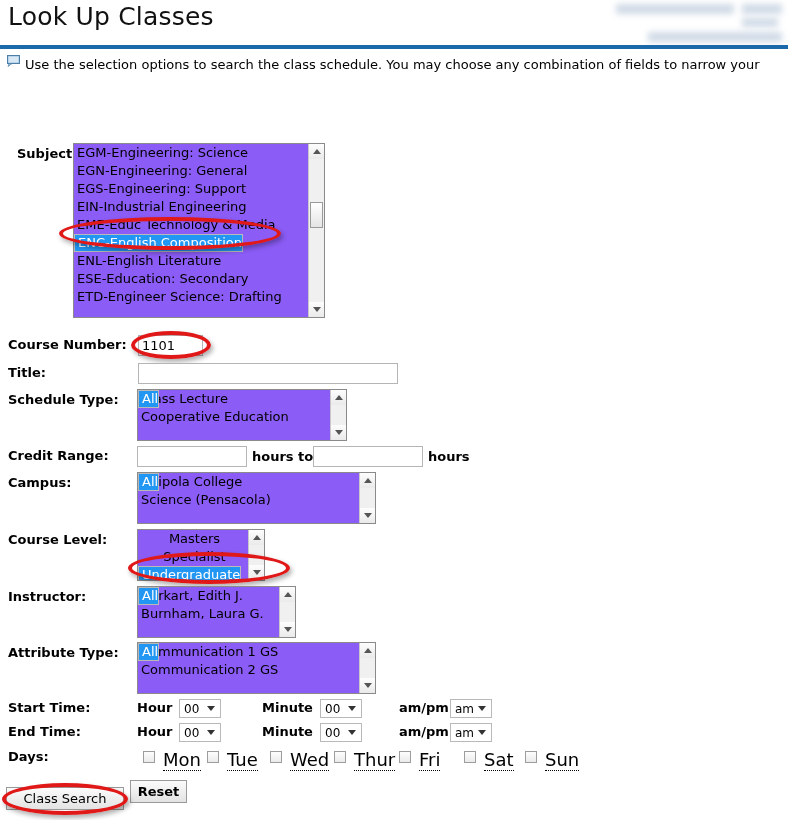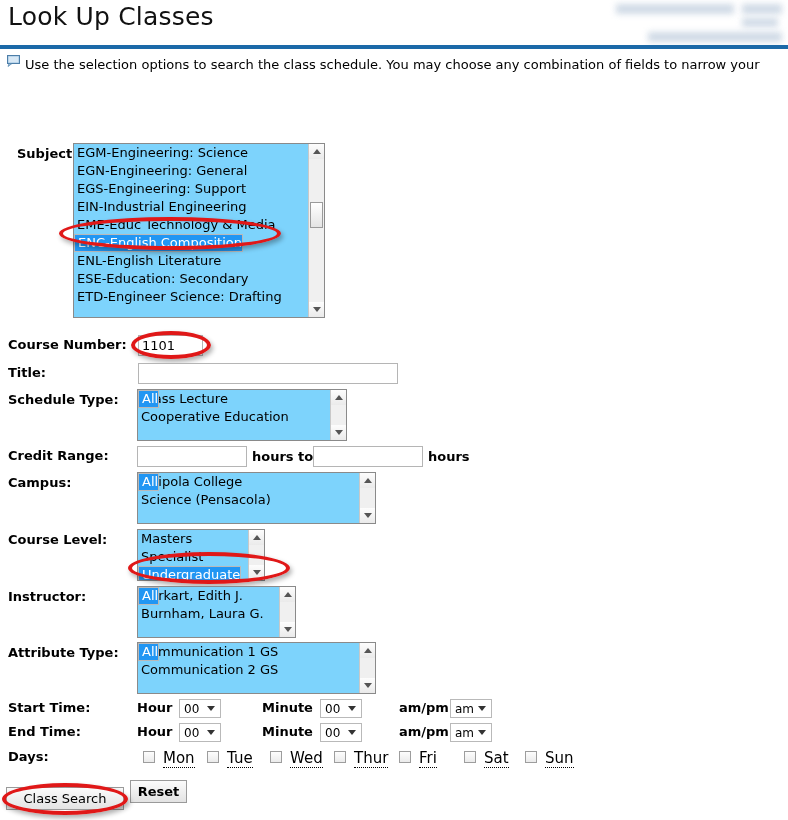--- a/index.html
+++ b/index.html
@@ -78,21 +78,21 @@
     font-size: 13px;
     color: #000;
     white-space: nowrap;
     font-weight: bold;
   }
 
   
   .listbox {
     position: absolute;
     border: 1px solid #8a8a8a;
-    background: #7dd3fc;
+    background: #8b5cf6;
     box-sizing: border-box;
     overflow: hidden;
     display: flex;
   }
   .listbox .opts {
     flex: 1 1 auto;
     overflow: hidden;
     padding: 0;
     margin: 0;
   }
@@ -183,21 +183,21 @@
   
   .cbx {
     position: absolute;
     width: 12px; height: 12px;
     border: 1px solid #9d9d9d;
     background: linear-gradient(#fdfdfd, #ebebeb);
     box-sizing: border-box;
   }
   .daylabel {
     position: absolute;
-    font-size: 15px;
+    font-size: 18px;
     color: #000;
     border-bottom: 1px dotted #000;
     white-space: nowrap;
   }
 
   
   .btn {
     position: absolute;
     border: 1px solid #9a9a9a;
     background: linear-gradient(#fbfbfb, #e3e3e3);
@@ -313,21 +313,21 @@
     <div class="arr up">
         <i class="tri u"></i>
       </div>
     <div class="arr dn">
         <i class="tri d"></i>
       </div>
   </div>
 </div>
 
 <div class="lbl" style="left:8px;top:532px;">Course Level:</div>
-<div class="listbox" style="left:137px;top:529px;width:128px;height:52px;">
+<div class="listbox" style="left:137px;top:529px;width:128px;height:52px;text-align:center;">
   <div class="opts">
     <div class="opt">Masters</div>
     <div class="opt">Specialist</div>
     <div class="opt sel">Undergraduate</div>
   </div>
   <div class="sbar">
     <div class="arr up">
         <i class="tri u"></i>
       </div>
     <div class="arr dn">

